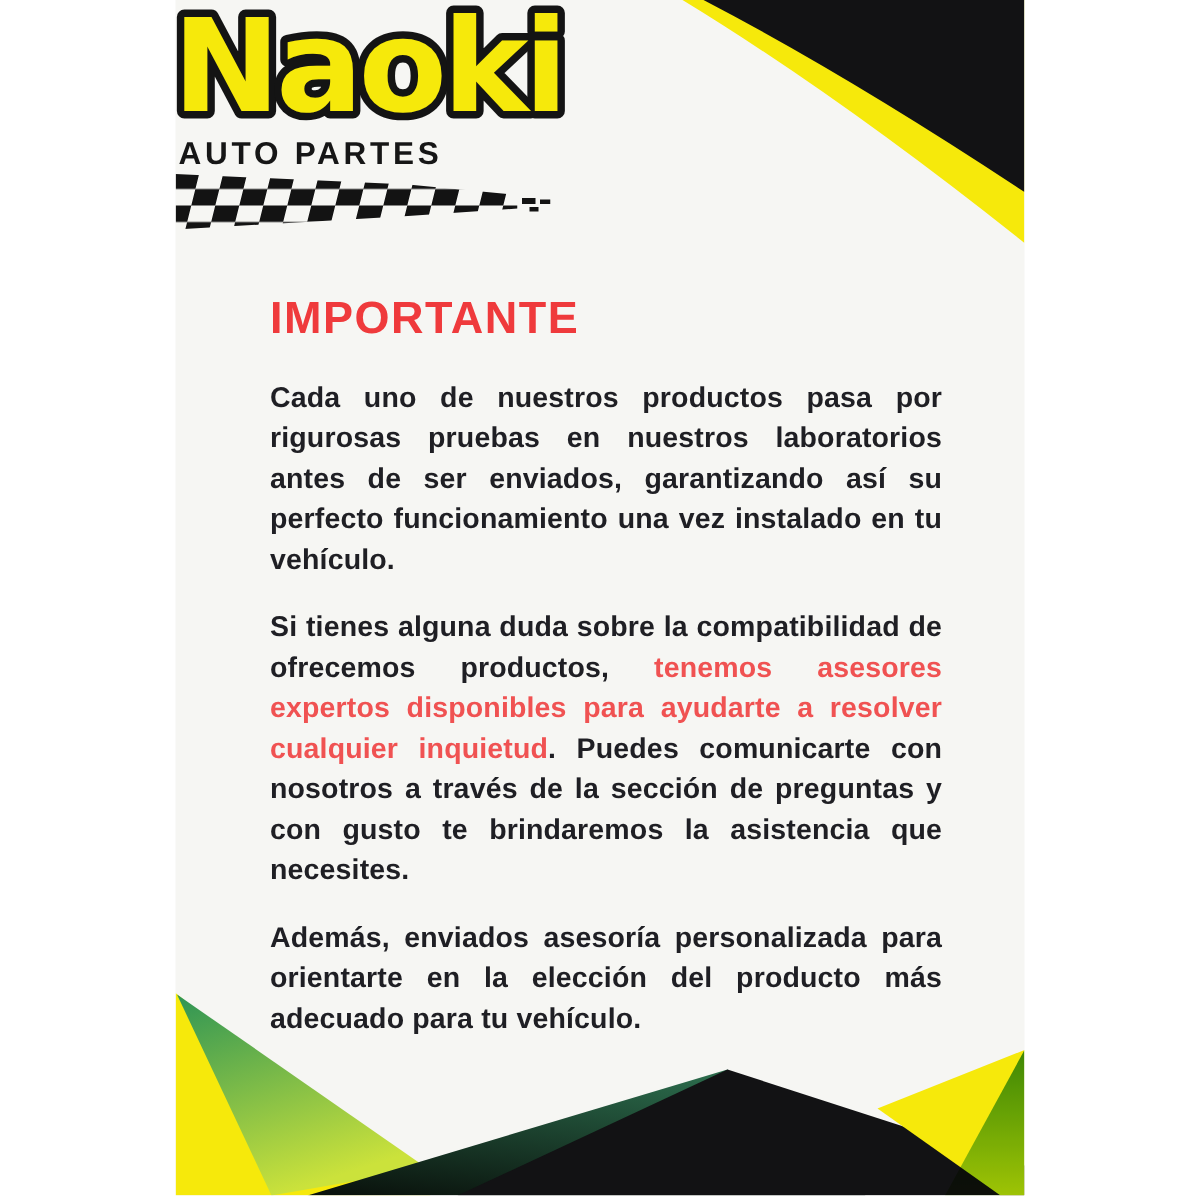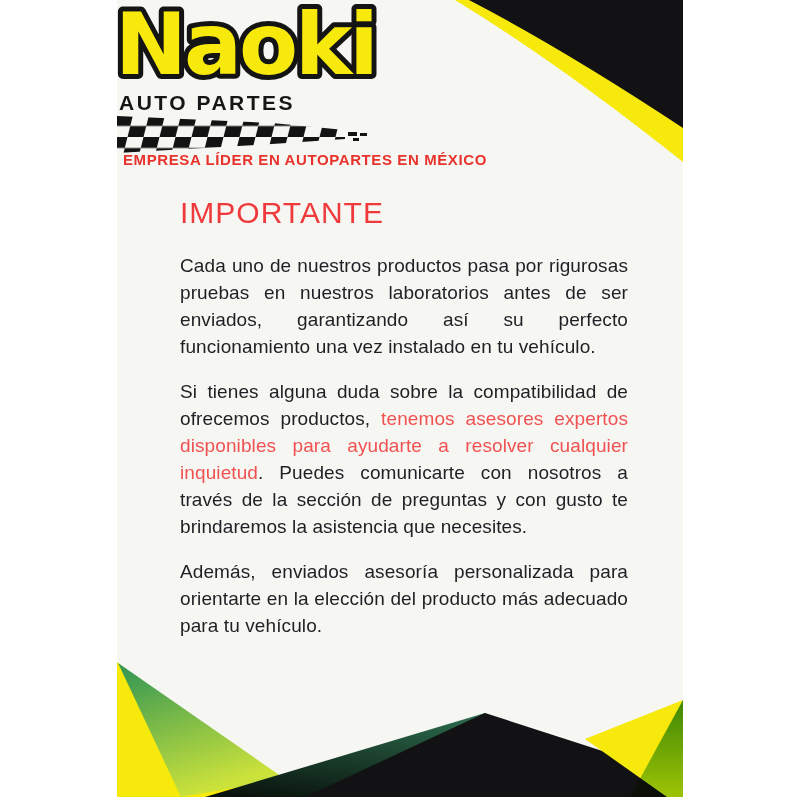--- a/index.html
+++ b/index.html
@@ -26,25 +26,25 @@
   }
   .flag-svg{position:absolute;left:0px;top:115px;width:250px;height:42px;display:block;}
   .brand-tagline{
     position:absolute;left:6px;top:151px;
     font-size:15px;font-weight:bold;color:var(--tagline-red,#e8332c);
     letter-spacing:0.6px;white-space:nowrap;
   }
   
   .content{position:absolute;left:63px;top:196px;width:448px;}
   .heading{
-    margin:0 0 22px 0;font-size:30px;font-weight:normal;
+    margin:0 0 22px 0;font-size:30px;font-weight:bold;
     color:var(--accent-red,#ef3a3c);letter-spacing:1px;
   }
   .content p{
-    margin:0 0 18px 0;font-size:19px;line-height:27px;font-weight:normal;
+    margin:0 0 18px 0;font-size:19px;line-height:27px;font-weight:bold;
     color:#1f1f24;text-align:justify;letter-spacing:0.1px;
   }
   .hl{color:var(--highlight-red,#f05252);}
   
   .bottom-svg{position:absolute;left:0;bottom:0;width:566px;height:140px;display:block;}
 </style>
 </head>
 <body>
 
 <div class="canvas">
@@ -74,21 +74,20 @@
       <g clip-path="url(#flagclip)">
         <rect x="-10" y="-3" width="280" height="48" fill="url(#chk)" transform="skewX(-14)"></rect>
       </g>
       <g fill="#131313">
         <rect x="231" y="17" width="9" height="4"></rect>
         <rect x="243" y="18" width="7" height="3"></rect>
         <rect x="236" y="23" width="6" height="3"></rect>
       </g>
     </svg>
 
-    <div class="brand-tagline">EMPRESA LÍDER EN AUTOPARTES EN MÉXICO</div>
 
     <div class="content">
       <h1 class="heading">IMPORTANTE</h1>
       <p>Cada uno de nuestros productos pasa por rigurosas pruebas en nuestros laboratorios antes de ser enviados, garantizando así su perfecto funcionamiento una vez instalado en tu vehículo.</p>
       <p><span>Si tienes alguna duda sobre la compatibilidad de ofrecemos productos, </span><span class="hl">tenemos asesores expertos disponibles para ayudarte a resolver cualquier inquietud</span><span>. Puedes comunicarte con nosotros a través de la sección de preguntas y con gusto te brindaremos la asistencia que necesites.</span></p>
       <p>Además, enviados asesoría personalizada para orientarte en la elección del producto más adecuado para tu vehículo.</p>
     </div>
 
     <svg class="bottom-svg" viewBox="0 0 566 140" preserveAspectRatio="none" aria-hidden="true">
       <defs>

